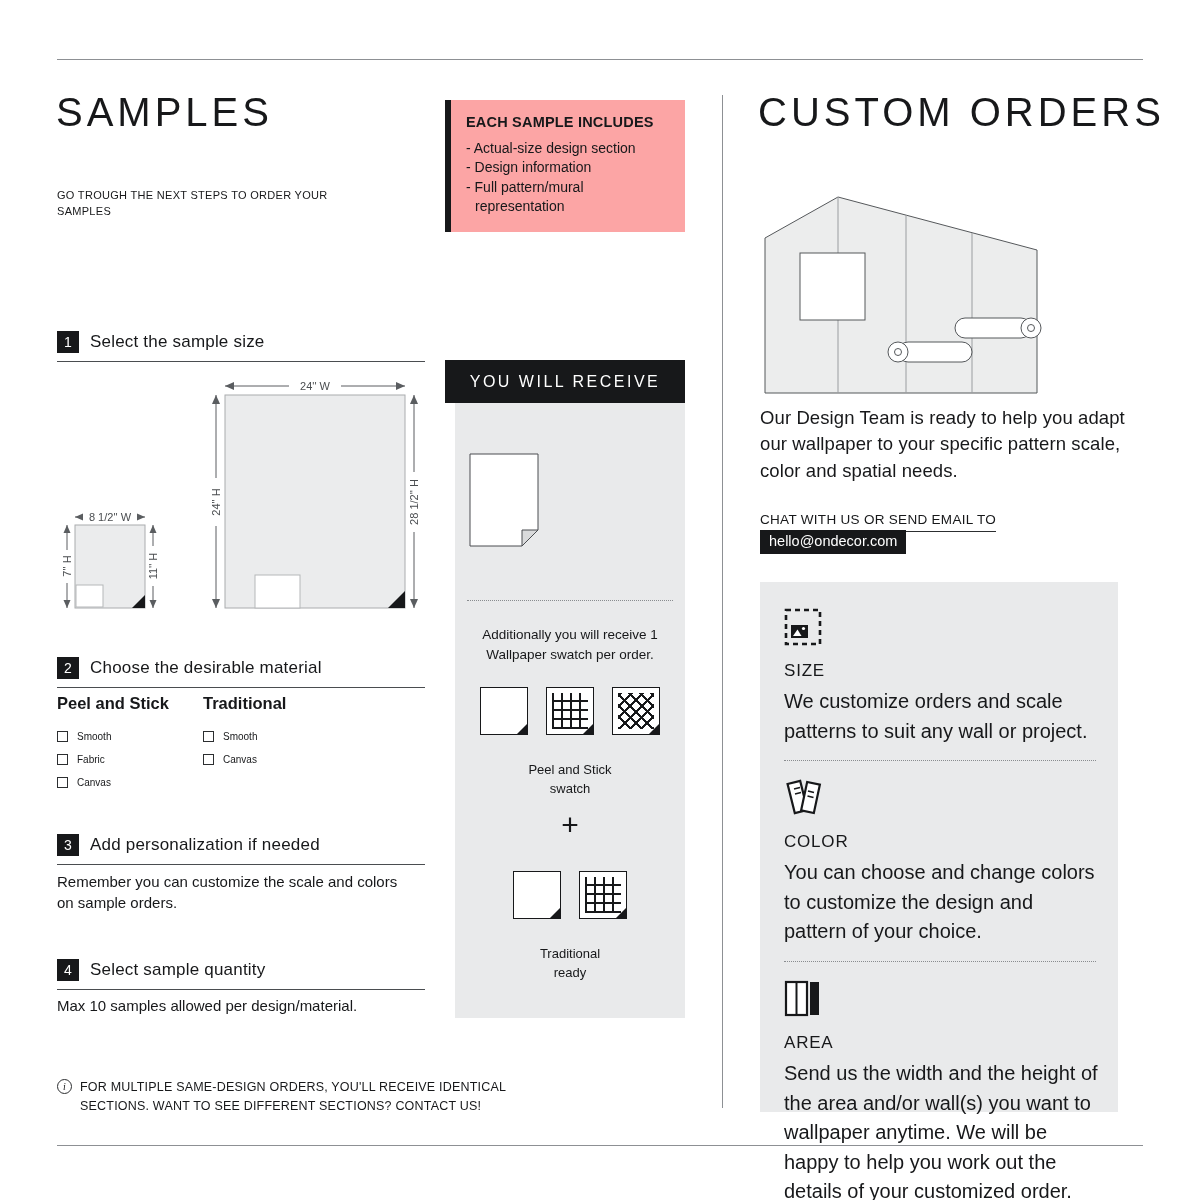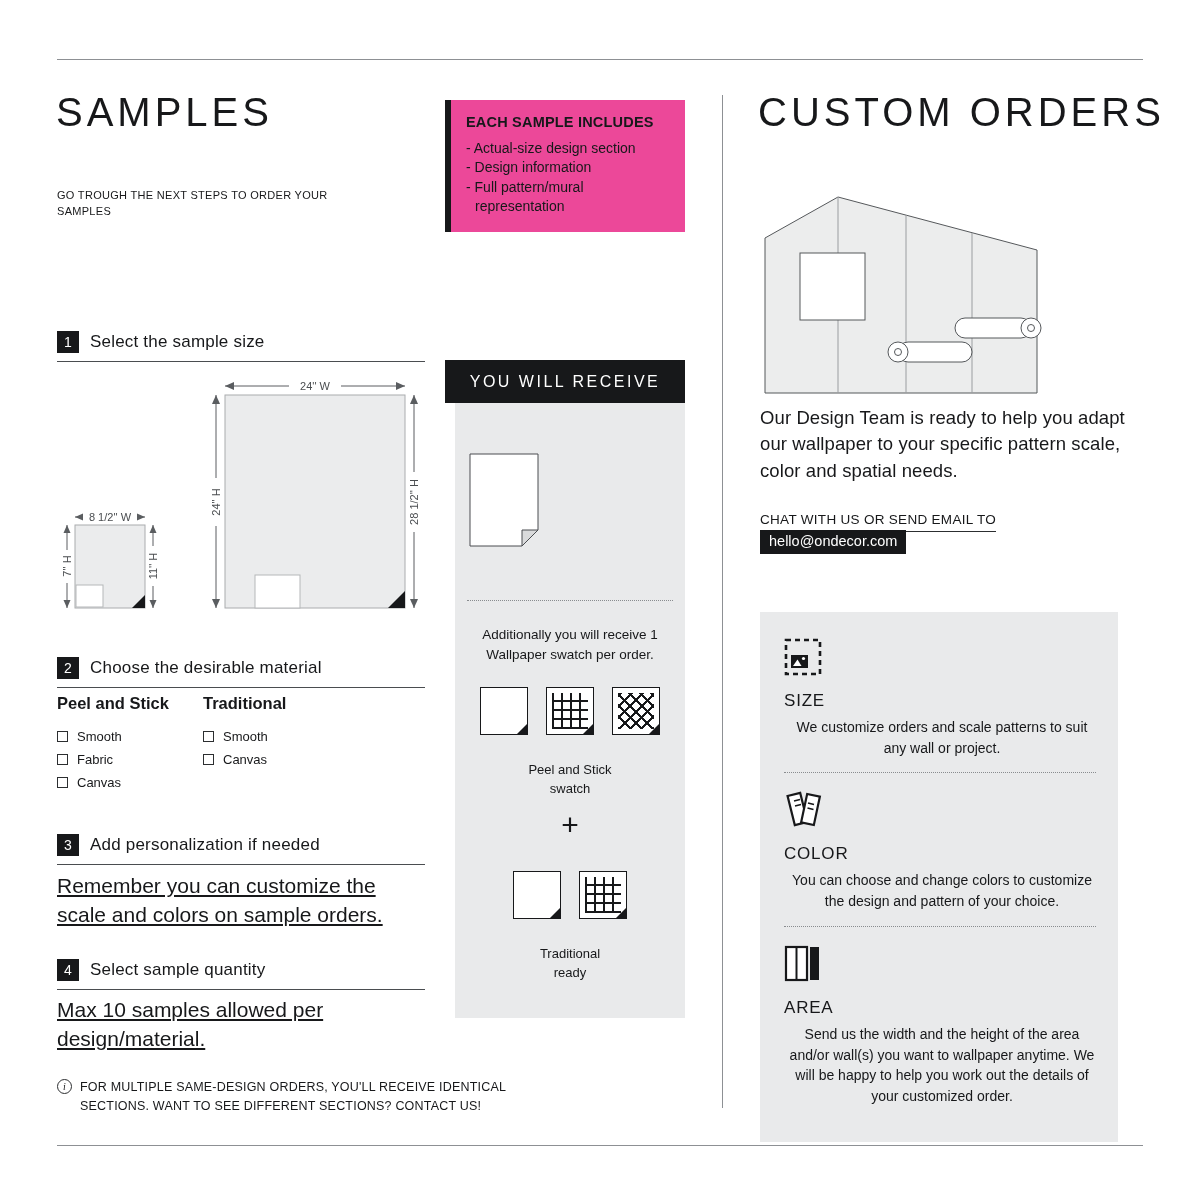--- a/index.html
+++ b/index.html
@@ -33,34 +33,34 @@
     flex: 0 0 auto;
   }
   .step-label { font-size: 17px; letter-spacing: 0.2px; }
 
   .mat-col { position: absolute; }
   .mat-title { font-size: 16.5px; font-weight: bold; margin-bottom: 12px; }
   .mat-row { display: flex; align-items: center; gap: 9px; height: 23px; }
   .checkbox {
     width: 11px; height: 11px; border: 1.5px solid #2c2e30; background: #fff; flex: 0 0 auto;
   }
-  .mat-label { font-size: 13px; }
-
-  .note-text { font-size: 21px; line-height: 1.4; text-decoration: underline; }
+  .mat-label { font-size: 10px; }
+
+  .note-text { font-size: 15px; line-height: 1.4; }
 
   .footer-note { display: flex; gap: 8px; font-size: 12.5px; line-height: 1.5; letter-spacing: 0.2px; }
   .info-circle {
     width: 15px; height: 15px; border: 1px solid #2c2e30; border-radius: 50%;
     font-size: 10px; display: flex; align-items: center; justify-content: center;
     flex: 0 0 auto; margin-top: 1px; font-style: italic; font-family: "Liberation Serif", serif;
   }
 
   
   .includes-box {
-    width: 240px; background: #ec4899; border-left: 6px solid #17181a;
+    width: 240px; background: #fca5a5; border-left: 6px solid #17181a;
     padding: 14px 12px 16px 15px;
   }
   .includes-title { font-size: 14.5px; font-weight: bold; letter-spacing: 0.2px; margin-bottom: 9px; }
   .includes-item { font-size: 14px; line-height: 1.38; padding-left: 9px; text-indent: -9px; }
   .includes-item::before { content: "- "; }
 
   .receive-bar {
     width: 240px; height: 43px; background: #17181a; color: #fff;
     display: flex; align-items: center; justify-content: center;
     font-size: 16px; letter-spacing: 2.5px;
@@ -103,21 +103,21 @@
   }
   .email-box {
     display: inline-block; background: #17181a; color: #fff;
     font-size: 14.5px; padding: 3px 9px 5px 9px;
   }
   .features-panel {
     width: 358px; height: 530px; background: #e9eaeb;
     padding: 26px 14px 24px 24px;
   }
   .f-title { font-size: 17px; letter-spacing: 0.8px; margin: 11px 0 6px; }
-  .f-text { font-size: 14px; line-height: 1.48; max-width: 316px; text-align: center; }
+  .f-text { font-size: 20px; line-height: 1.48; max-width: 316px; }
   .features-panel .dotted-div { margin: 14px 0 16px; width: 312px; }
 
   svg text { font-family: "Liberation Sans", sans-serif; }
 </style>
 </head>
 <body>
 
 <div class="hrule" style="left:57px; top:59px; width:1086px;"></div>
 <div class="hrule" style="left:57px; top:1145px; width:1086px;"></div>
 <div class="vrule" style="left:722px; top:95px; height:1013px;"></div>
@@ -307,21 +307,21 @@
 
 <div class="abs intro-text" style="left:760px; top:405px; width:372px;">Our Design Team is ready to help you adapt our wallpaper to your specific pattern scale, color and spatial needs.</div>
 
 <div class="abs" style="left:760px; top:510px;">
   <span class="contact-label">CHAT WITH US OR SEND EMAIL TO</span>
 </div>
 <div class="abs" style="left:760px; top:530px;">
   <span class="email-box">hello@ondecor.com</span>
 </div>
 
-<div class="abs features-panel" style="left:760px; top:612px;">
+<div class="abs features-panel" style="left:760px; top:582px;">
 
   <div>
     <svg width="38" height="38" viewBox="0 0 38 38">
       <rect x="2" y="2" width="34" height="34" fill="none" stroke="#17181a" stroke-width="2.6" stroke-dasharray="5 4"></rect>
       <rect x="7" y="17" width="17" height="13" fill="#17181a"></rect>
       <path d="M9,28 L13.5,21.5 L17.5,28 Z" fill="#ffffff"></path>
       <circle cx="19.5" cy="20.5" r="1.6" fill="#ffffff"></circle>
     </svg>
     <div class="f-title">SIZE</div>
     <div class="f-text">We customize orders and scale patterns to suit any wall or project.</div>

